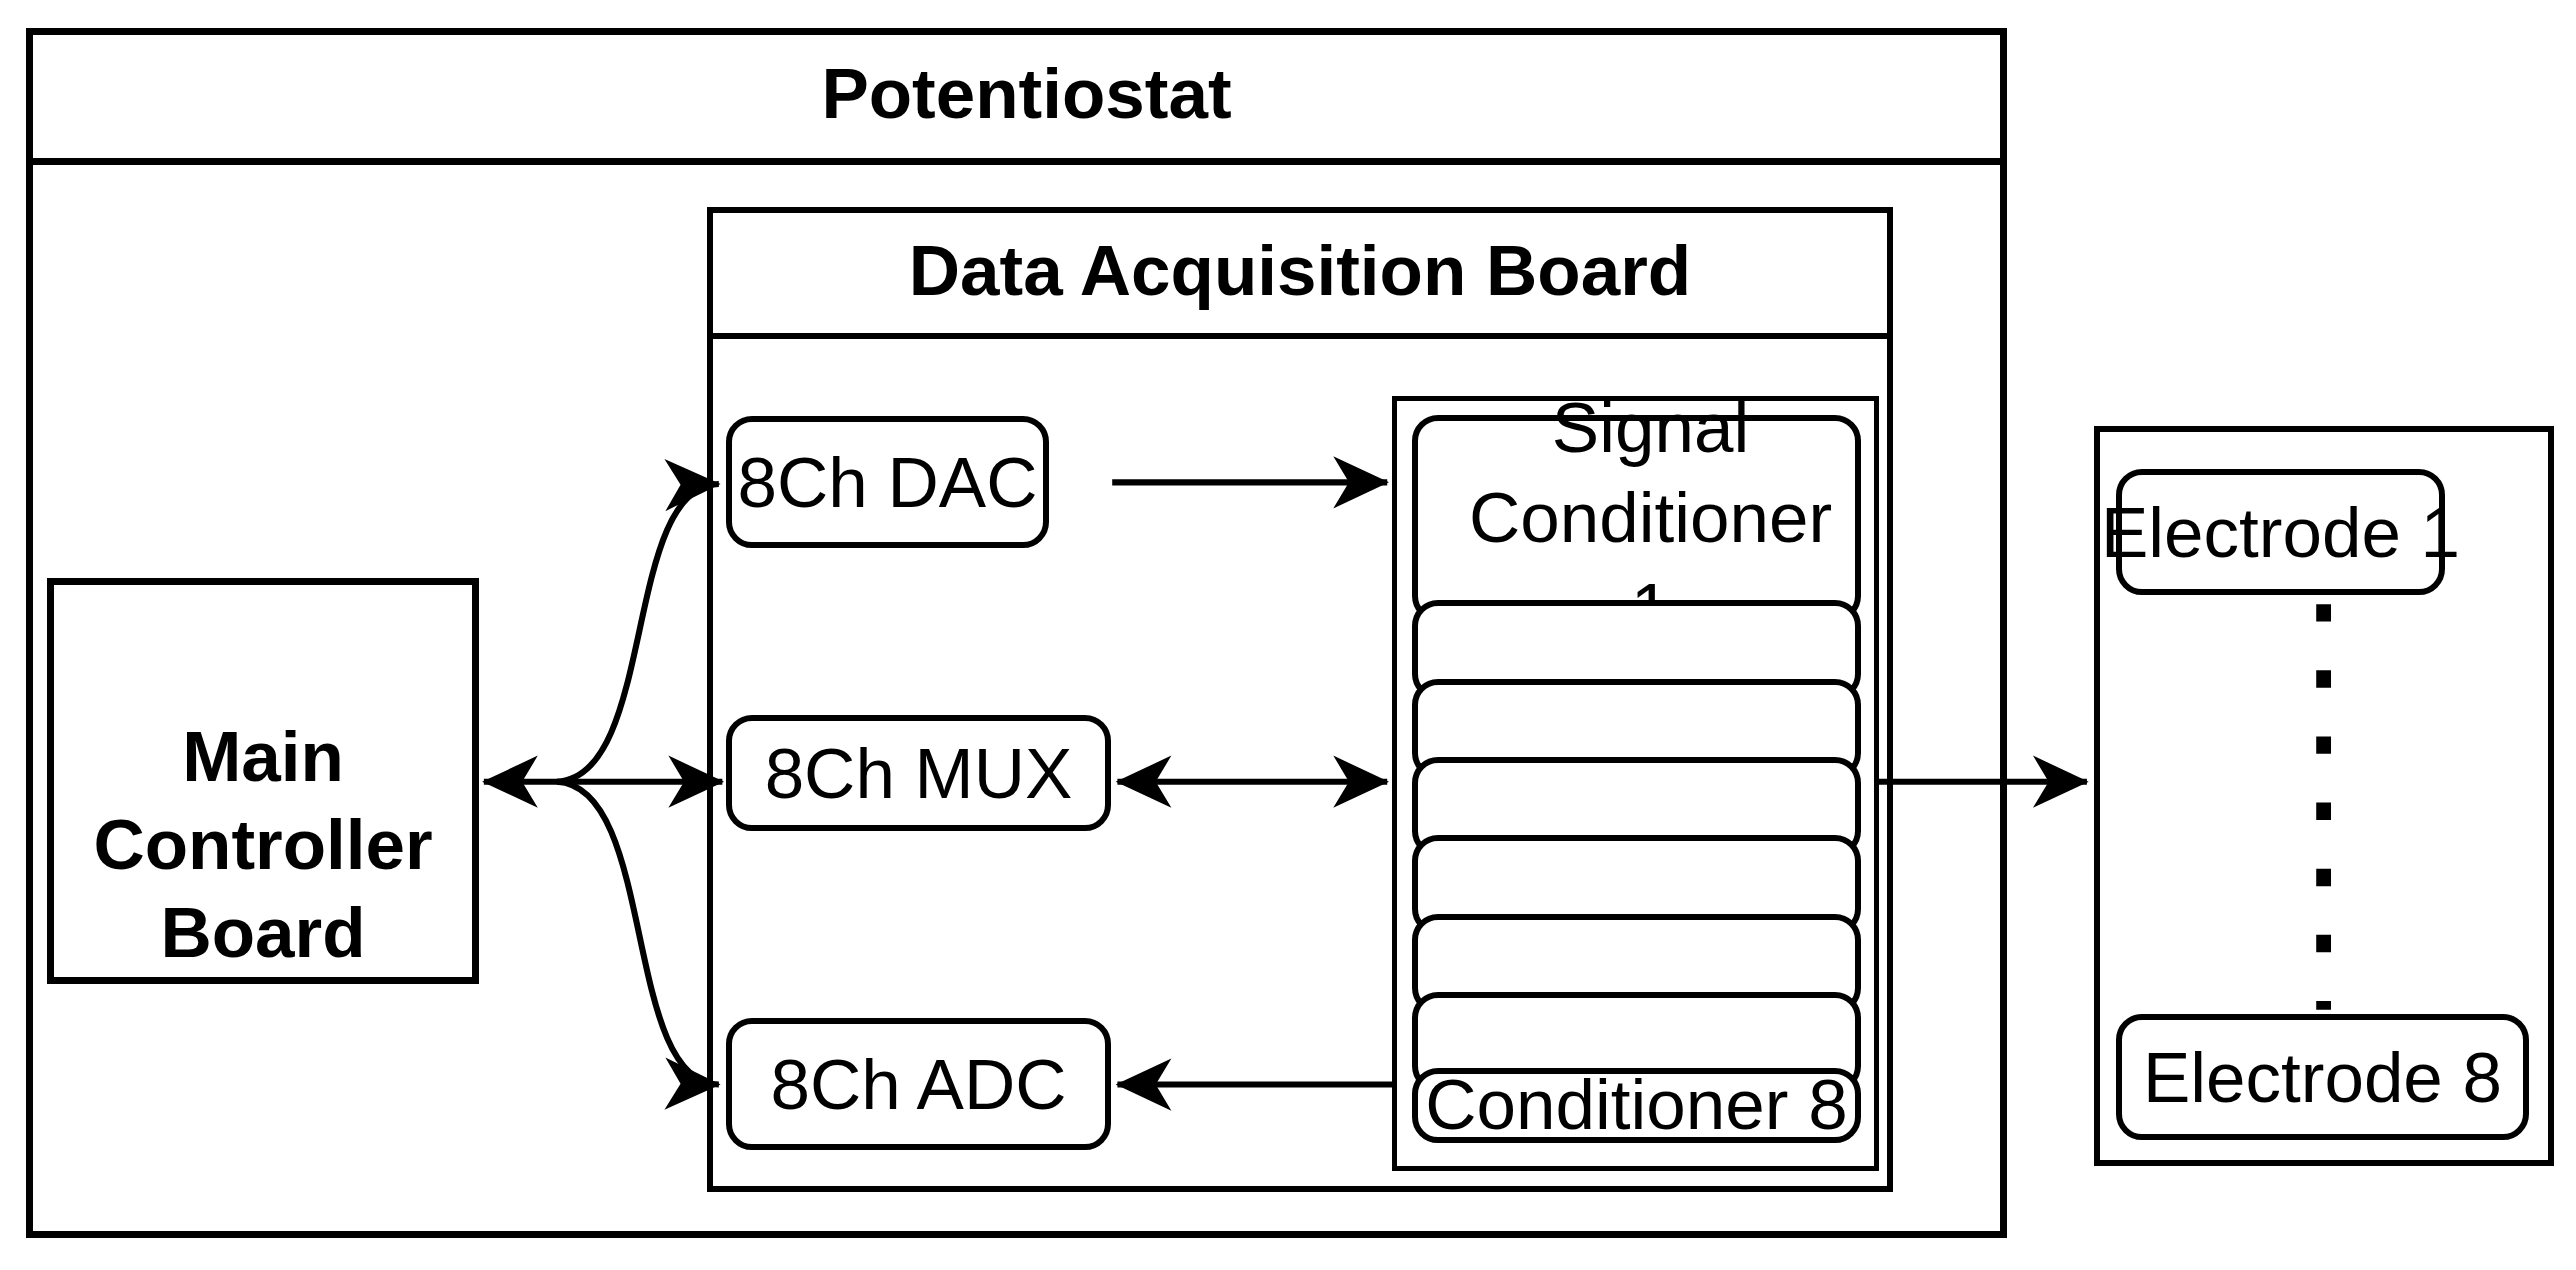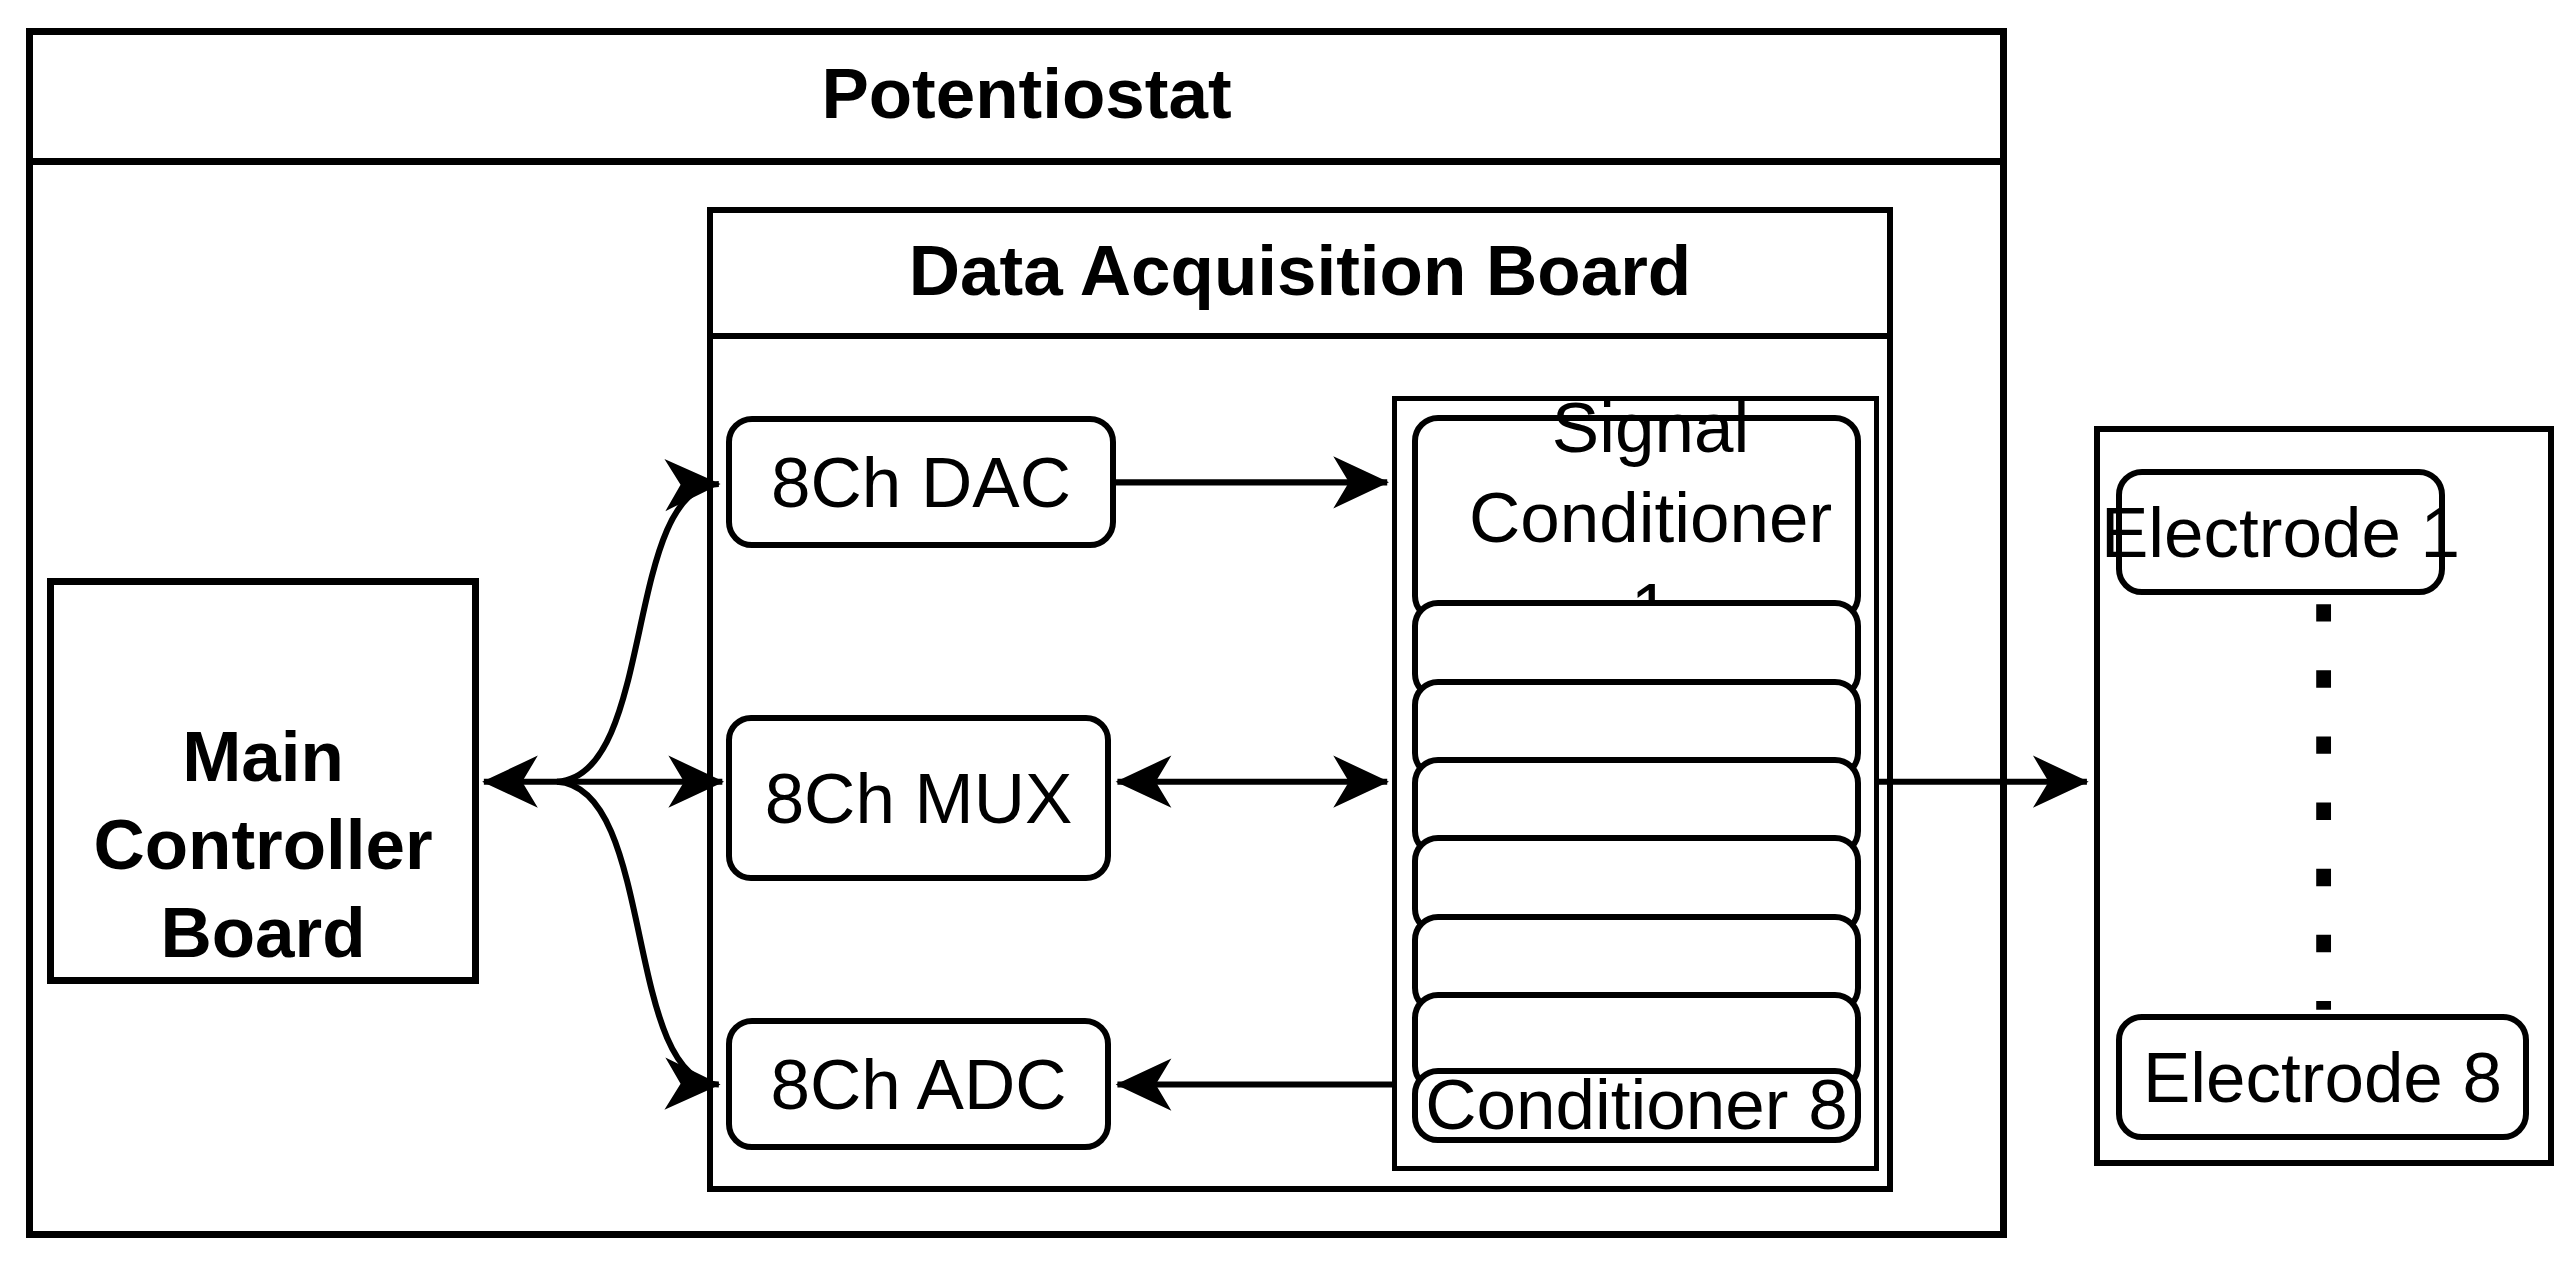--- a/index.html
+++ b/index.html
@@ -37,24 +37,24 @@
       <span>Controller</span>
       <span>Board</span>
     </div>
   </div>
 
   <div class="abs thinbox" style="left:707px;top:207px;width:1186px;height:985px;"></div>
   <div class="abs titlerow dab-titlerow" style="left:707px;top:207px;width:1186px;height:132px;">
     <span class="label bold">Data Acquisition Board</span>
   </div>
 
-  <div class="abs rbox" style="left:726px;top:416px;width:390px;height:132px;">
+  <div class="abs rbox" style="left:726px;top:416px;width:323px;height:132px;">
     <span class="label">8Ch DAC</span>
   </div>
-  <div class="abs rbox" style="left:726px;top:715px;width:385px;height:166px;border-radius:25px;">
+  <div class="abs rbox" style="left:726px;top:715px;width:385px;height:116px;">
     <span class="label">8Ch MUX</span>
   </div>
   <div class="abs rbox" style="left:726px;top:1018px;width:385px;height:132px;">
     <span class="label">8Ch ADC</span>
   </div>
 
   <div class="abs" style="left:1392px;top:396px;width:487px;height:775px;border:5.2px solid #000;background:#fff;"></div>
 
   <div class="abs rbox" style="left:1412px;top:415px;width:449px;height:207px;">
     <div class="sc-card1-text">

